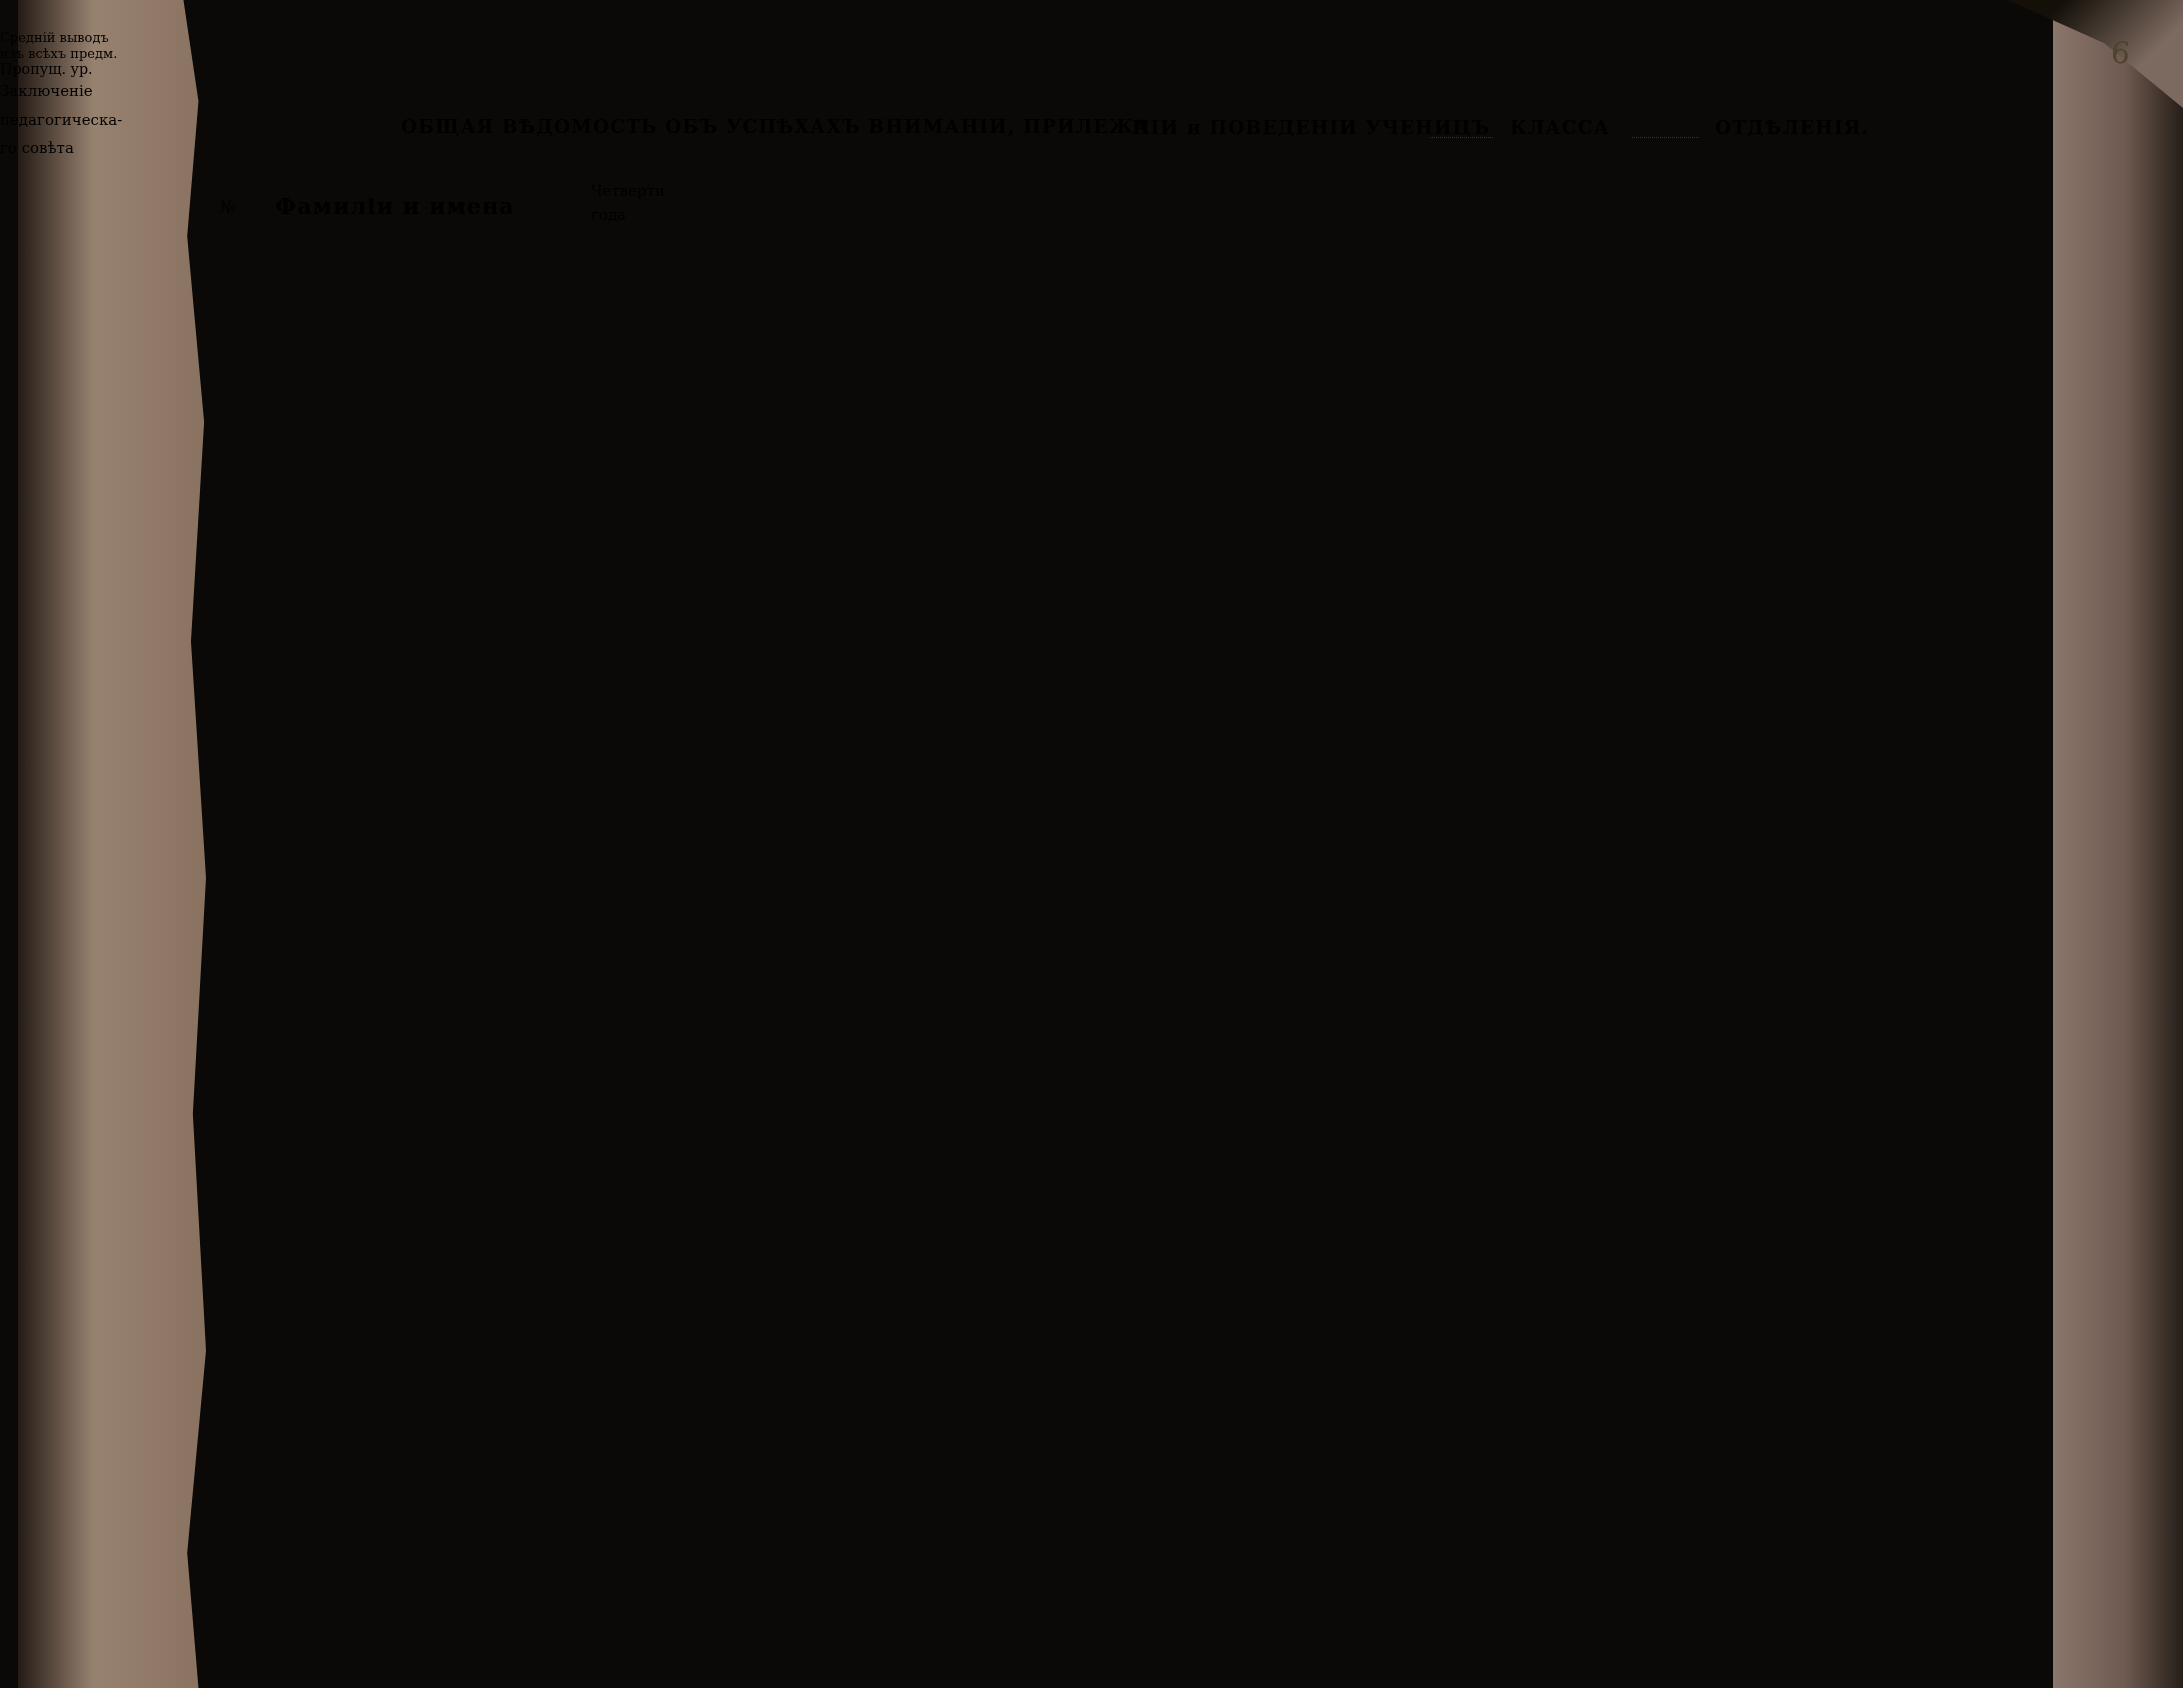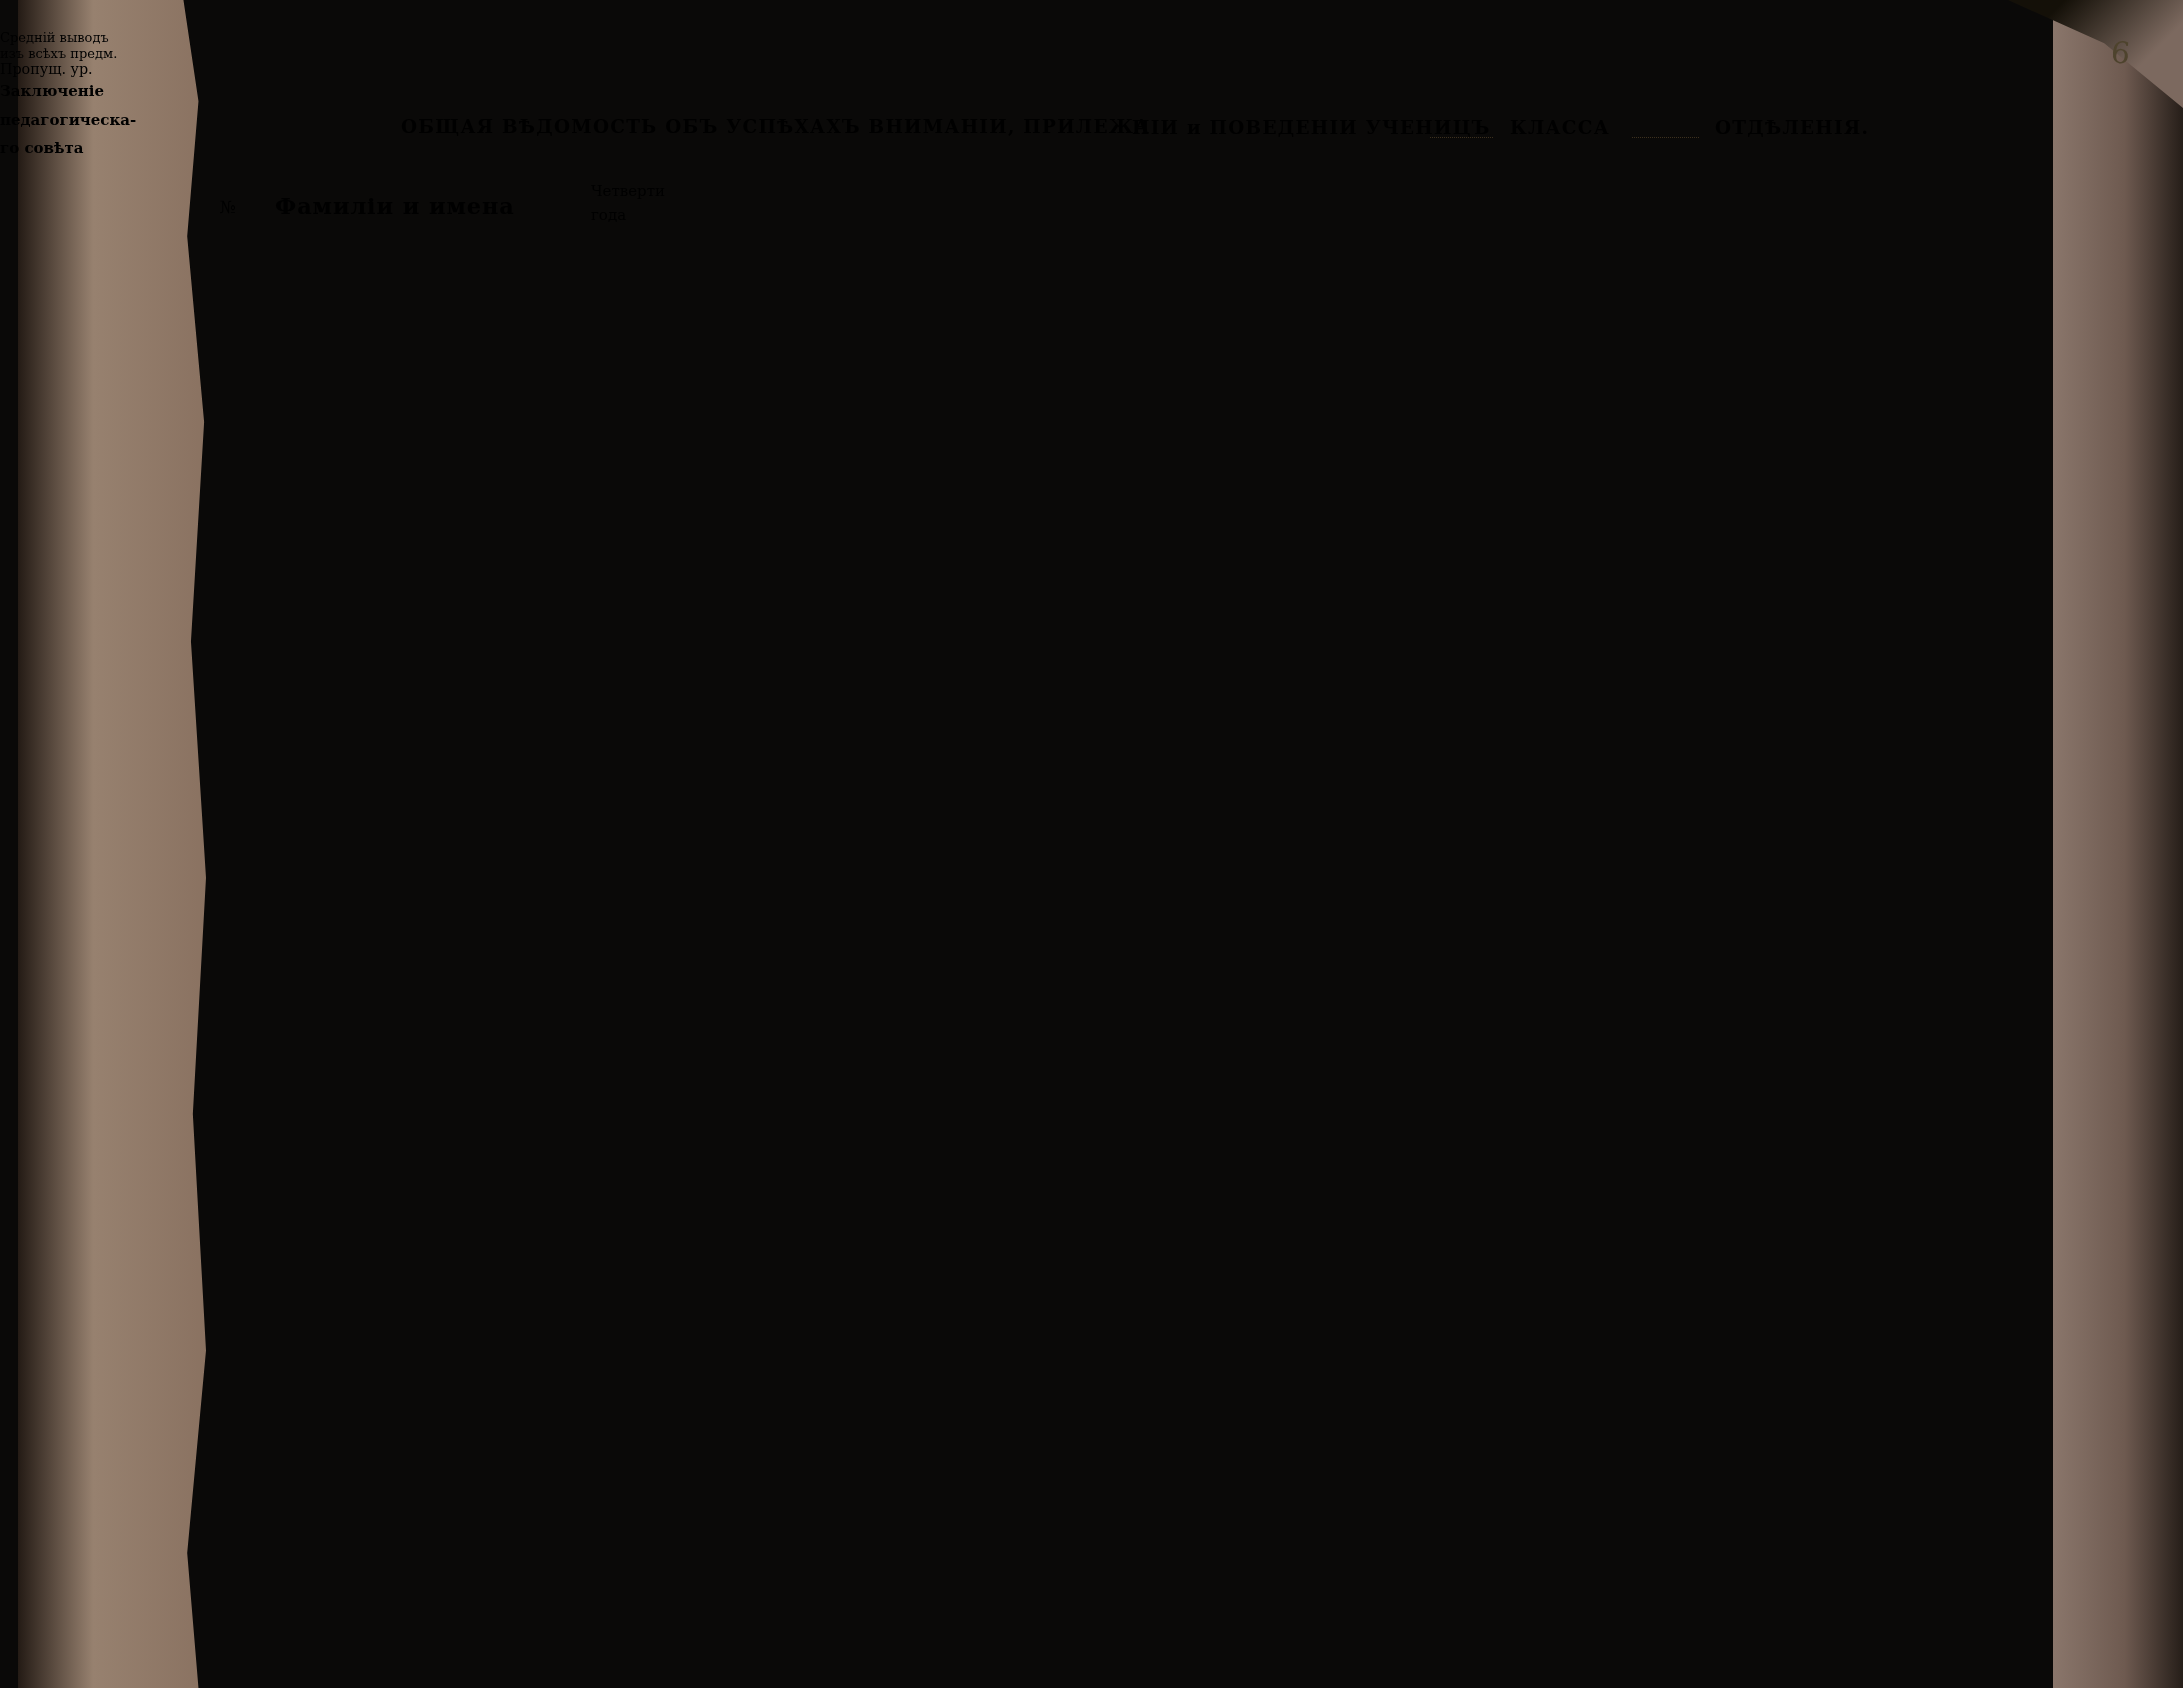--- a/index.html
+++ b/index.html
@@ -85,21 +85,21 @@
   <div class="abs" style="left:1632px;top:137px;width:67px;border-top:1.8px dotted rgba(72,59,36,.8);"></div>
   <div class="abs print" style="left:1715px;top:117px;font-size:18.4px;font-weight:bold;letter-spacing:1.3px;">ОТДѢЛЕНІЯ.</div>
 
   <div class="abs print ctr" style="left:220px;top:197px;width:56px;font-size:17px;">№</div>
   <div class="abs print ctr" style="left:275px;top:193px;width:316px;font-size:22.4px;font-weight:bold;letter-spacing:0.9px;">Фамиліи и имена</div>
   <div class="abs print ctr" style="left:591px;top:179px;width:84px;font-size:15px;white-space:pre-line;line-height:1.6;">Четверти
 года</div>
   <div class="grp-title" style="left:1466px;top:143px;width:130px;font-size:13px;line-height:1.2;margin-top:30px;">Средній выводъ
 изъ всѣхъ предм.</div>
   <div class="grp-title" style="left:1678px;top:150px;width:126px;font-size:14.3px;">Пропущ. ур.</div>
-  <div class="grp-title" style="left:1869px;top:173px;width:144px;font-size:15px;font-weight:bold;line-height:1.9;">Заключеніе
+  <div class="grp-title" style="left:1869px;top:173px;width:144px;font-size:15px;font-weight:normal;line-height:1.9;">Заключеніе
 педагогическа-
 го совѣта</div>
 
   <div id="lines">
       <div class="hl th" style="left: 220px; top: 112px; width: 1793px;"></div>
       <div class="hl" style="left: 220px; top: 116px; width: 1793px;"></div>
       <div class="hl" style="left: 220px; top: 138px; width: 1793px;"></div>
       <div class="hl" style="left: 220px; top: 141px; width: 1793px;"></div>
       <div class="hl" style="left: 220px; top: 276px; width: 1793px;"></div>
       <div class="hl th" style="left: 220px; top: 279px; width: 1793px;"></div>

